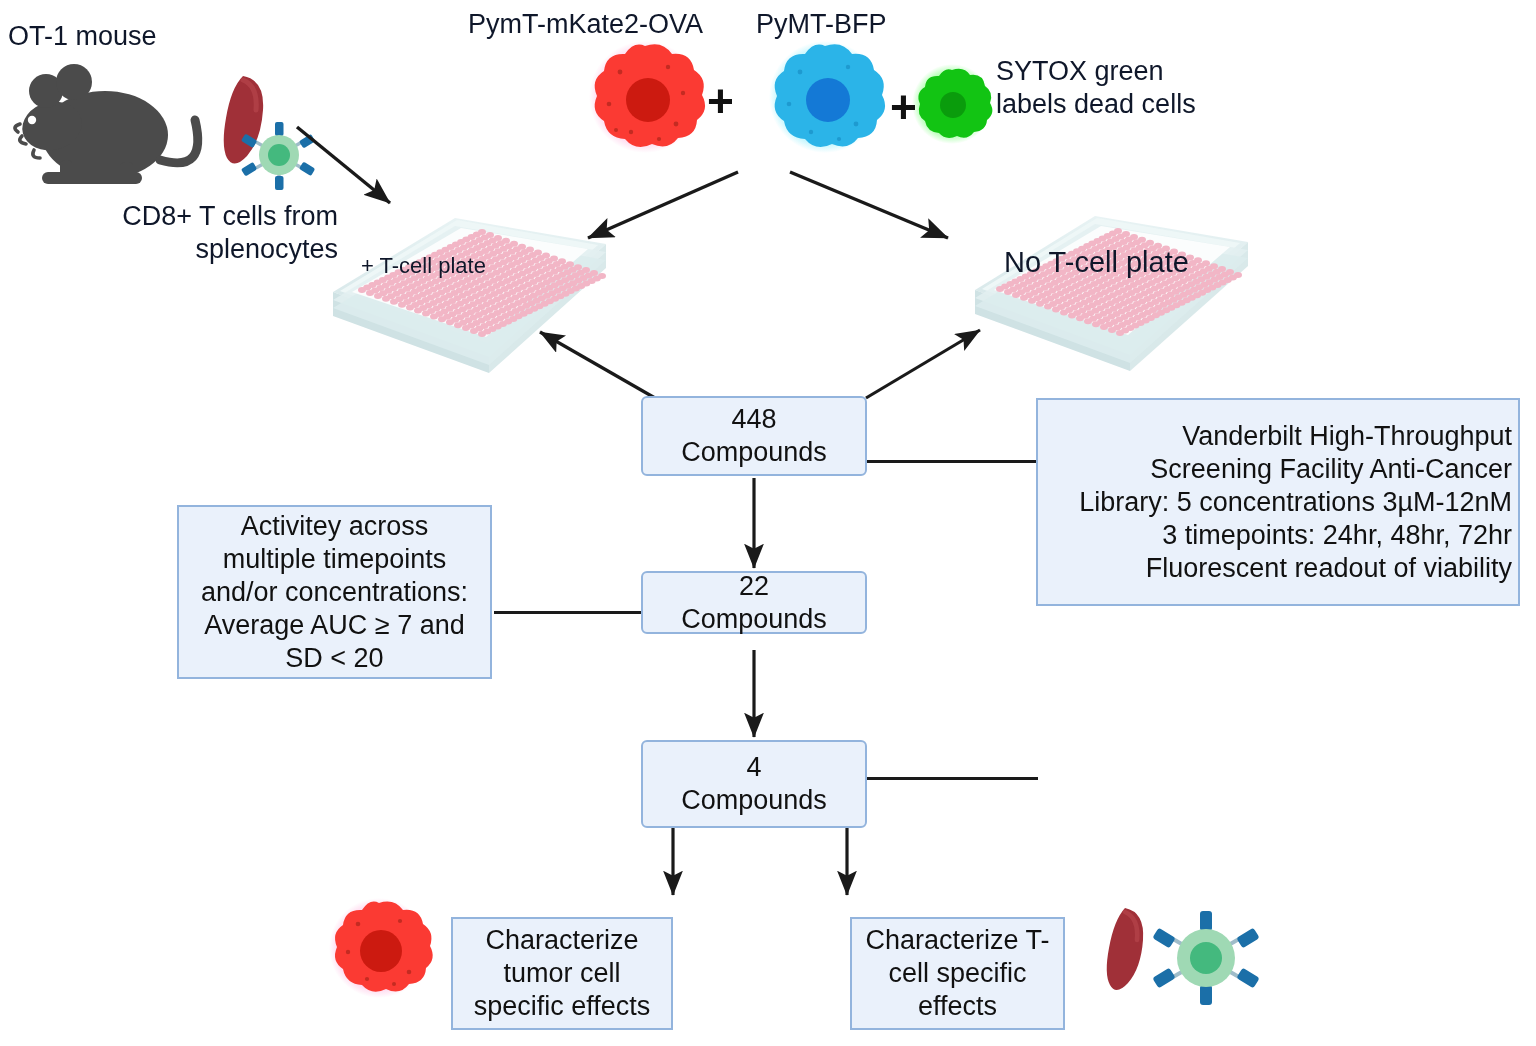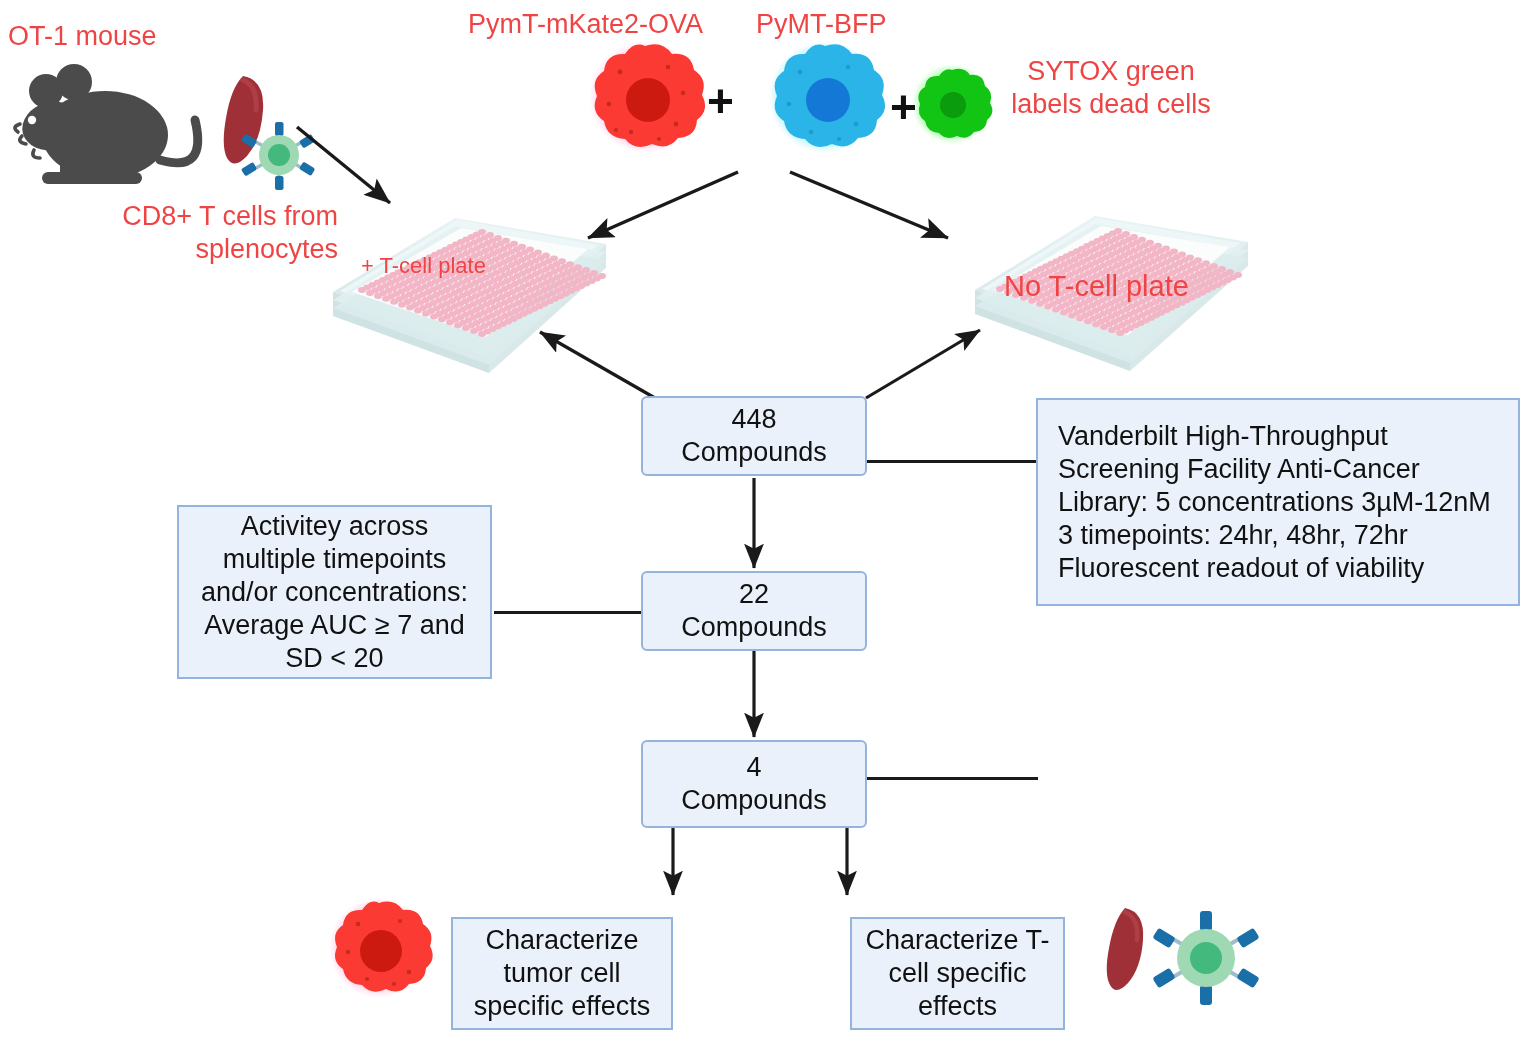--- a/index.html
+++ b/index.html
@@ -1,22 +1,22 @@
 <!DOCTYPE html>
 <html><head>
 <meta charset="utf-8">
 <style>
   html,body{margin:0;padding:0;background:#ffffff;}
   body{width:1536px;height:1046px;position:relative;overflow:hidden;
        font-family:"Liberation Sans",sans-serif;color:#111;}
   .stage{position:absolute;left:0;top:0;width:1536px;height:1046px;}
 
   
-  .lbl{position:absolute;font-size:27px;line-height:33px;color:#ef4444;white-space:pre;}
-  .lbl.wrap{white-space:normal;text-align:center;}
+  .lbl{position:absolute;font-size:27px;line-height:33px;color:#0f172a;white-space:pre;}
+  .lbl.wrap{white-space:normal;}
 
   
   .box{position:absolute;background:#eaf1fb;border:2px solid #93b4dd;
        display:flex;align-items:center;justify-content:center;text-align:center;
        box-sizing:border-box;}
   .box.rounded{border-radius:6px;}
   .box .txt{font-size:27px;line-height:33px;color:#111;padding:0 6px;white-space:pre-line;}
 
   
   .line{position:absolute;background:#1a1a1a;}
@@ -1001,44 +1001,44 @@
 
   <div class="lbl" style="left:468px;top:8px;">PymT-mKate2-OVA</div>
   <div class="lbl" style="left:756px;top:8px;">PyMT-BFP</div>
   <div class="lbl wrap" style="left:996px;top:55px;width:230px;">SYTOX green
 labels dead cells</div>
 
   <div class="plus" style="left:707px;top:78px;">+</div>
   <div class="plus" style="left:890px;top:84px;">+</div>
 
   <div class="lbl" style="left:361px;top:249px;font-size:22px;">+ T-cell plate</div>
-  <div class="lbl" style="left:1004px;top:246px;font-size:29px;margin-top:24px;">No T-cell plate</div>
+  <div class="lbl" style="left:1004px;top:246px;font-size:29px;">No T-cell plate</div>
 
   <div class="box rounded" style="left:641px;top:396px;width:226px;height:80px;">
     <div class="txt">448
 Compounds</div>
   </div>
 
   <div class="box" style="left:1036px;top:398px;width:484px;height:208px;">
-    <div class="txt" style="text-align:left;padding-left:20px;width:100%;">Vanderbilt High-Throughput
+    <div class="txt" style="text-align:right;padding-left:20px;width:100%;">Vanderbilt High-Throughput
 Screening Facility Anti-Cancer
 Library: 5 concentrations 3µM-12nM
 3 timepoints: 24hr, 48hr, 72hr
 Fluorescent readout of viability</div>
   </div>
 
   <div class="box" style="left:177px;top:505px;width:315px;height:174px;">
     <div class="txt">Activitey across
 multiple timepoints
 and/or concentrations:
 Average AUC ≥ 7 and
 SD &lt; 20</div>
   </div>
 
-  <div class="box rounded" style="left:641px;top:571px;width:226px;height:80px;">
+  <div class="box rounded" style="left:641px;top:571px;width:226px;height:63px;">
     <div class="txt">22
 Compounds</div>
   </div>
 
 
   <div class="box rounded" style="left:641px;top:740px;width:226px;height:88px;">
     <div class="txt">4
 Compounds</div>
   </div>
 

